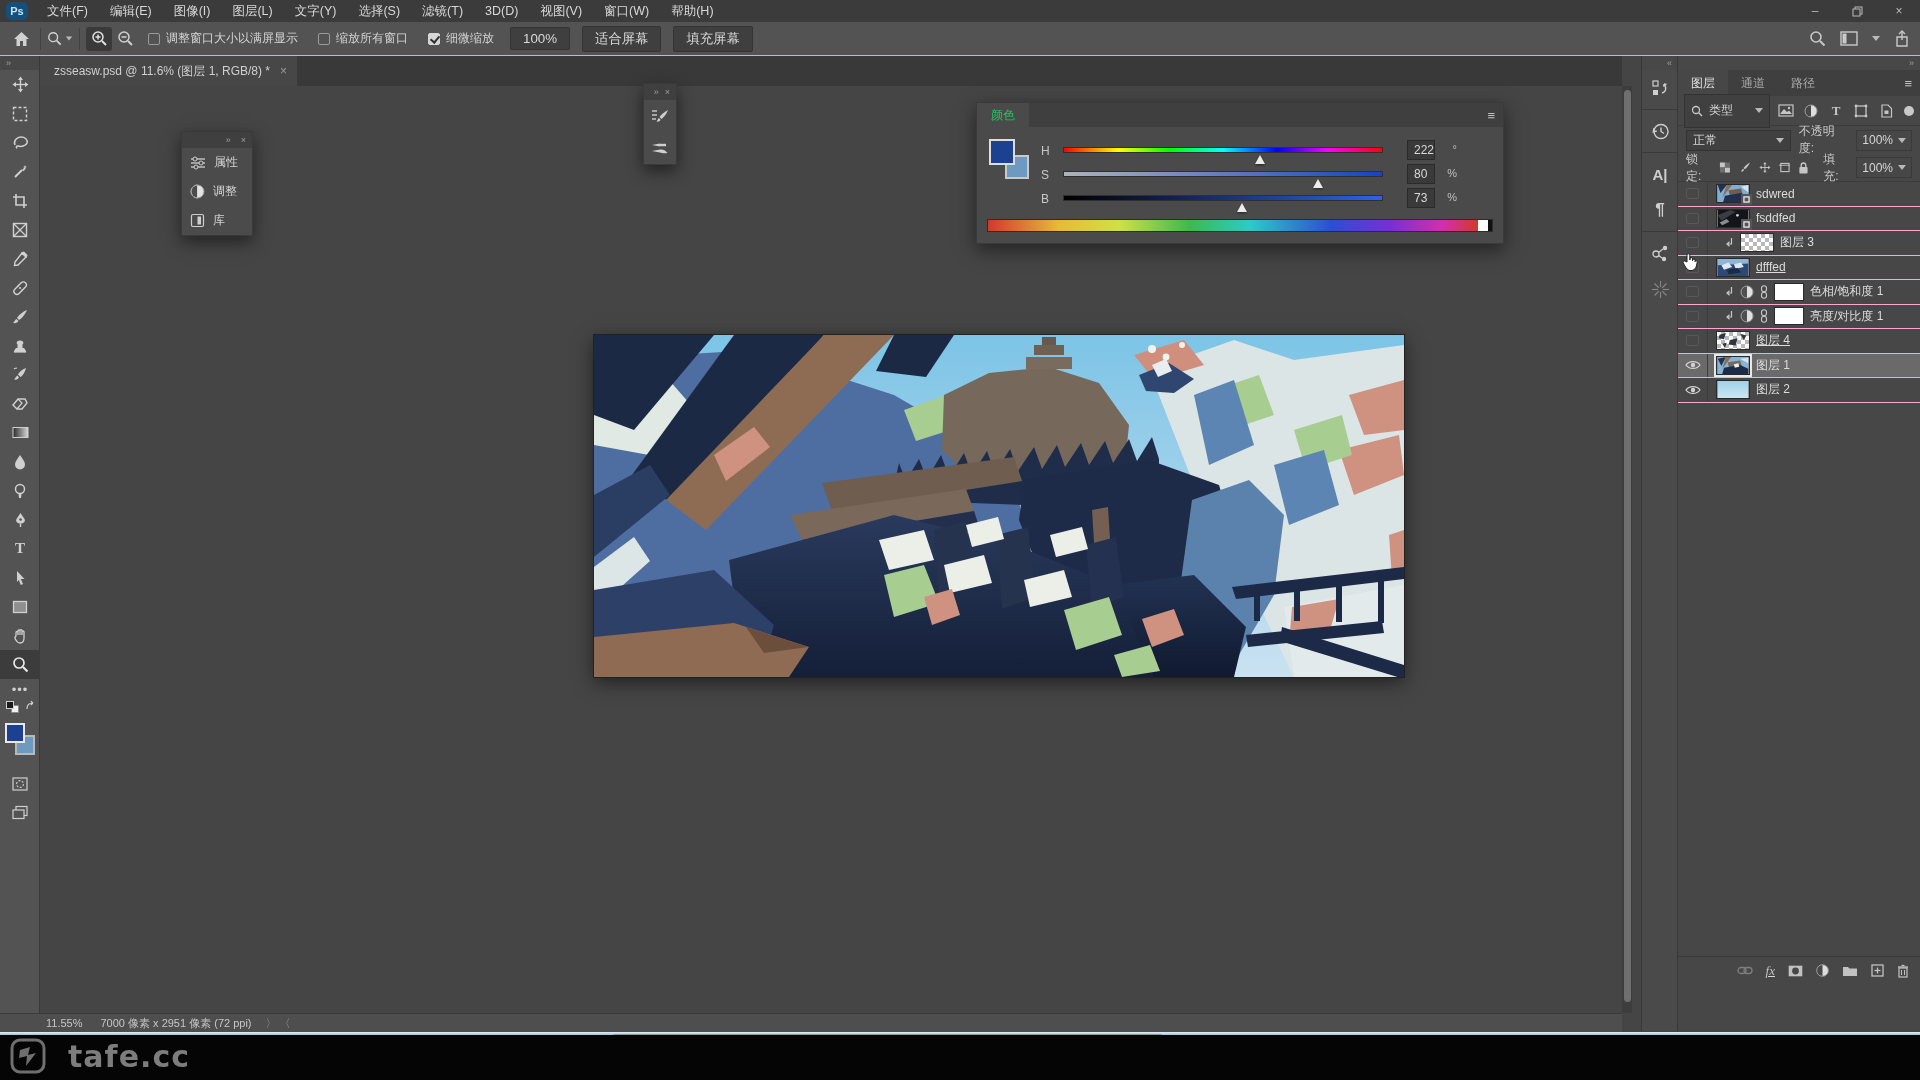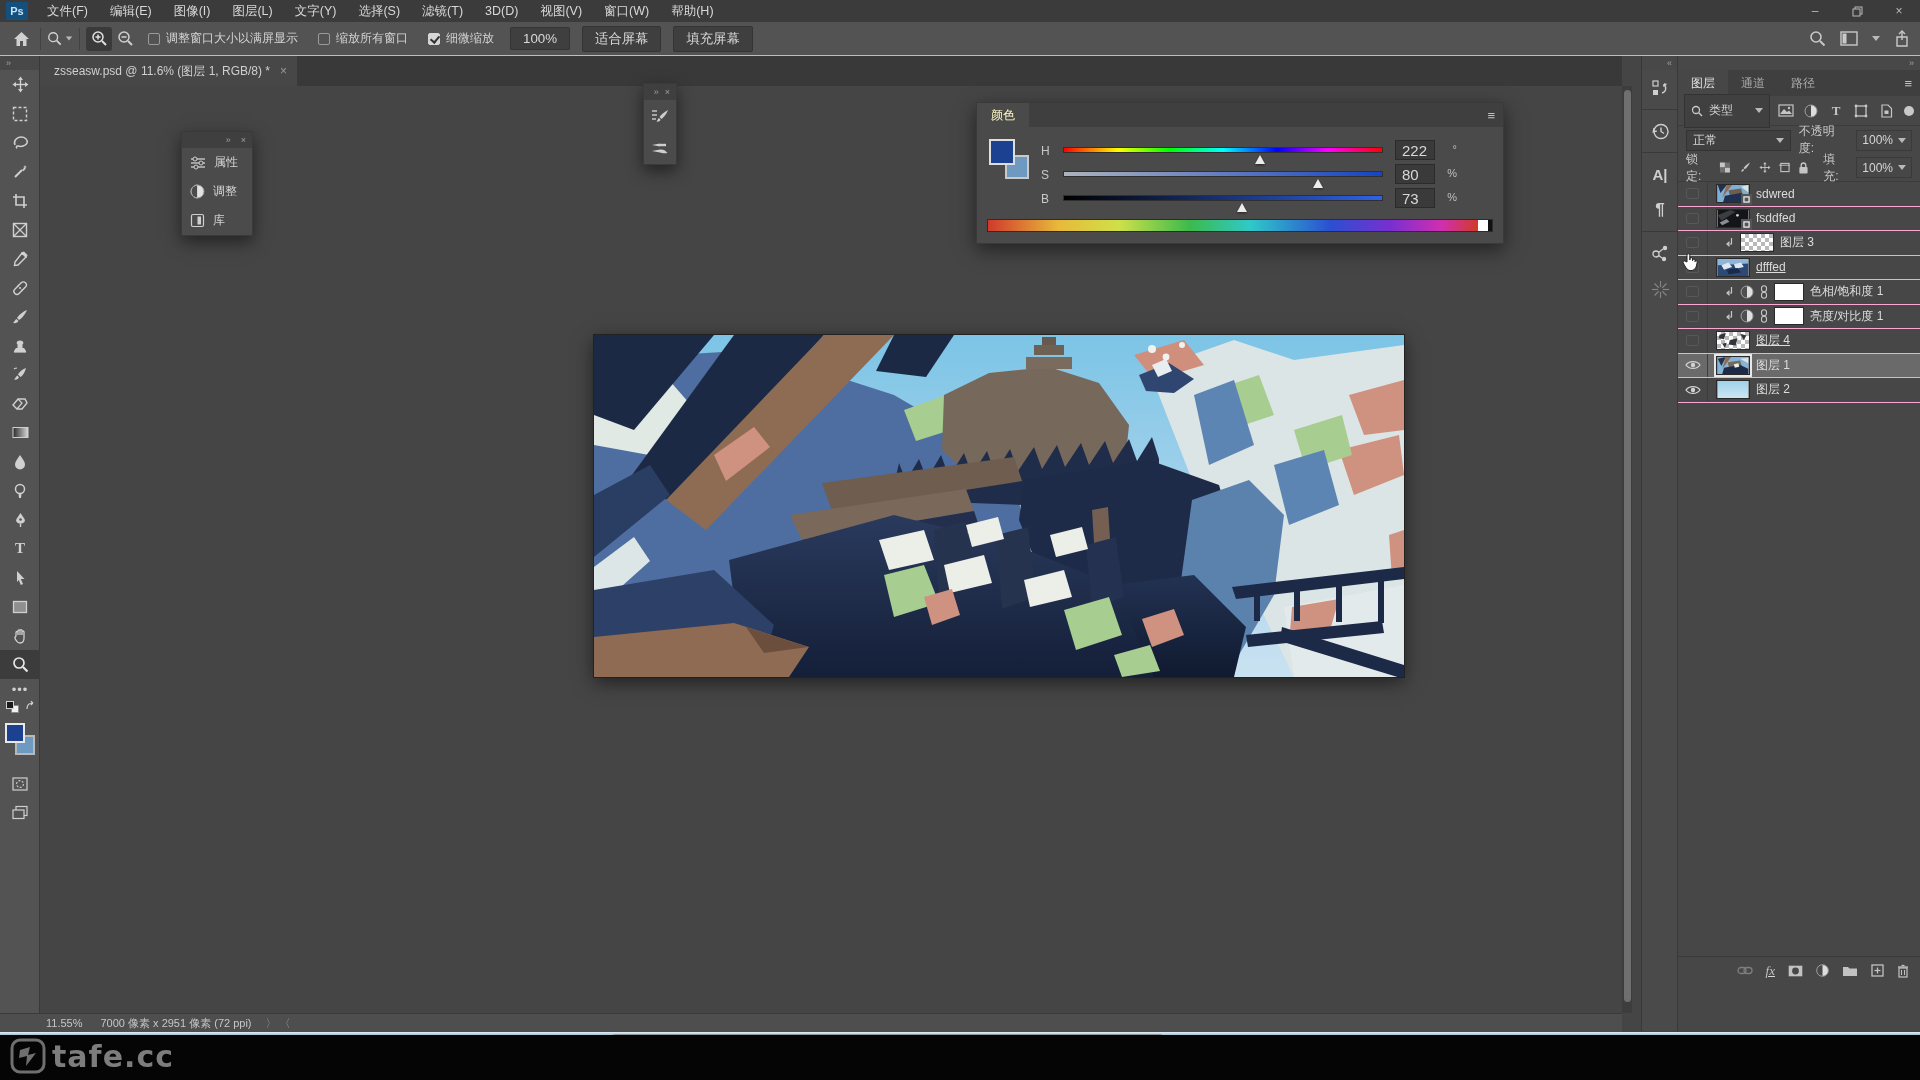--- a/index.html
+++ b/index.html
@@ -6,21 +6,21 @@
   *{box-sizing:border-box;}
   #stage{position:relative;width:1920px;height:1080px;overflow:hidden;
          font-family:"Liberation Sans","DejaVu Sans",sans-serif;color:#d6d6d6;
          background:#454545;-webkit-font-smoothing:antialiased;}
   .abs{position:absolute;}
   .row{display:flex;align-items:center;text-align:right;}
 
   
   #menubar{left:0;top:0;width:1920px;height:22px;background:#3b3b3b;display:flex;align-items:center;font-size:12.5px;}
   #ps-logo{width:22px;height:18px;margin:0 8px 0 6px;background:#15507c;color:#bfe3ff;font-weight:bold;
-           font-size:11px;display:flex;align-items:center;justify-content:center;border-radius:1px;}
+           font-size:11px;display:flex;align-items:center;justify-content:center;border-radius:6px;}
   .menu-item{padding:0 11px;color:#d8d8d8;cursor:default;}
   #win-controls{margin-left:auto;display:flex;align-items:center;height:100%;}
   .winbtn{width:42px;height:100%;display:flex;align-items:center;justify-content:center;color:#b9b9b9;font-size:12px;}
 
   
   #optionsbar{left:0;top:22px;width:1920px;height:34px;background:#535353;border-bottom:1px solid #5eead4;
               display:flex;align-items:center;font-size:12px;color:#d4d4d4;}
   .opt-sep{width:1px;height:22px;background:#434343;margin:0 6px;}
   .tool-btn{width:26px;height:24px;display:flex;align-items:center;justify-content:center;border-radius:3px;}
   .tool-btn.active{background:#3a3a3a;}
@@ -61,30 +61,30 @@
   .float-head{height:16px;background:#3f3f3f;display:flex;align-items:center;justify-content:flex-end;gap:10px;padding:0 6px;color:#9f9f9f;font-size:9px;}
   #mini-panel{left:181px;top:131px;width:72px;}
   .mini-item{display:flex;align-items:center;gap:8px;padding:6px 8px;font-size:12px;color:#d4d4d4;}
 
   #brush-palette{left:643px;top:83px;width:34px;}
   .bp-item{height:32px;display:flex;align-items:center;justify-content:center;}
 
   
   #color-panel{left:976px;top:102px;width:528px;height:142px;background:#4a4a4a;box-shadow:0 6px 18px rgba(0,0,0,.5);border:1px solid #3a3a3a;}
   #color-head{height:24px;background:#3f3f3f;display:flex;align-items:center;}
-  #color-tab{height:24px;background:#4a4a4a;padding:0 14px;display:flex;align-items:center;font-size:12px;color:#fef9c3;}
+  #color-tab{height:24px;background:#4a4a4a;padding:0 14px;display:flex;align-items:center;font-size:12px;color:#22c55e;}
   #color-menu{margin-left:auto;margin-right:8px;color:#c0c0c0;font-size:13px;}
   #cp-swatches{position:absolute;left:12px;top:36px;width:44px;height:44px;}
   #cp-fg{position:absolute;left:0;top:0;width:26px;height:26px;border:2px solid #dedede;z-index:2;}
   #cp-bg{position:absolute;left:16px;top:16px;width:24px;height:24px;border:2px solid #c9c9c9;z-index:1;}
   .hsb-row{position:absolute;left:64px;width:452px;height:18px;}
   .hsb-label{position:absolute;left:0;top:1px;font-size:12px;color:#c8c8c8;}
   .hsb-track{position:absolute;left:22px;right:110px;top:4px;height:6px;border:1px solid #303030;}
   .hsb-thumb{position:absolute;top:7px;width:0;height:0;border-left:5.5px solid transparent;border-right:5.5px solid transparent;border-bottom:9px solid #ececec;transform:translateX(-50%);filter:drop-shadow(0 1px 1px rgba(0,0,0,.5));}
-  .hsb-value{position:absolute;right:58px;top:-3px;width:40px;height:20px;background:#3a3a3a;border:1px solid #2b2b2b;font-size:15px;color:#d8d8d8;display:flex;align-items:center;padding-left:6px;}
+  .hsb-value{position:absolute;right:58px;top:-3px;width:28px;height:20px;background:#3a3a3a;border:1px solid #2b2b2b;font-size:12px;color:#d8d8d8;display:flex;align-items:center;padding-left:6px;}
   .hsb-unit{position:absolute;right:36px;top:0;font-size:11px;color:#bfbfbf;}
   #hue-track{background:linear-gradient(to right,#f00 0%,#ff0 17%,#0f0 33%,#0ff 50%,#00f 67%,#f0f 83%,#f00 100%);}
   #sat-track{background:linear-gradient(to right,#aeb4bd,#1544c4);}
   #bri-track{background:linear-gradient(to right,#000,#2e62e8);}
   #cp-ramp{position:absolute;left:10px;right:10px;top:116px;height:13px;border:1px solid #2c2c2c;
            background:linear-gradient(to right,#d03a2c 0%,#e8b93a 14%,#cfe04a 26%,#3cba4c 40%,#2fc9c9 52%,#2b4fd0 68%,#7a2fd0 80%,#d02fb0 90%,#d03a2c 97%);}
   #cp-ramp .white{position:absolute;right:4px;top:0;width:10px;height:100%;background:#fff;}
   #cp-ramp .black{position:absolute;right:0;top:0;width:4px;height:100%;background:#111;}
 
   
@@ -131,21 +131,21 @@
   
   #statusbar{left:0;top:1013px;width:1622px;height:19px;background:#4e4e4e;display:flex;align-items:center;font-size:11px;color:#c6c6c6;border-top:1px solid #3a3a3a;}
   #statusbar .zoomv{margin-left:46px;}
   #statusbar .info{margin-left:18px;}
   #statusbar .chevrons{margin-left:14px;color:#9a9a9a;}
 
   
   #blueline{left:0;top:1032px;width:1920px;height:3px;background:linear-gradient(to bottom,#e7f1f7,#9fc0d4);}
   #hthumb{left:612px;top:1034px;width:551px;height:7px;background:#8e959b;border-radius:3px;}
   #blackbar{left:0;top:1035px;width:1920px;height:45px;background:#050505;}
-  #watermark{position:absolute;left:10px;top:3px;display:flex;align-items:center;gap:6px;color:#7d7d7d;}
+  #watermark{position:absolute;left:10px;top:3px;display:flex;align-items:center;gap:22px;color:#7d7d7d;}
   #wm-text{font-size:30px;font-weight:bold;letter-spacing:1px;font-family:"DejaVu Sans",sans-serif;}
 
   
   #hand-cursor{left:1681px;top:252px;z-index:60;}
 
   .z40{z-index:40}.z50{z-index:50}
 </style>
 </head>
 <body>
 

